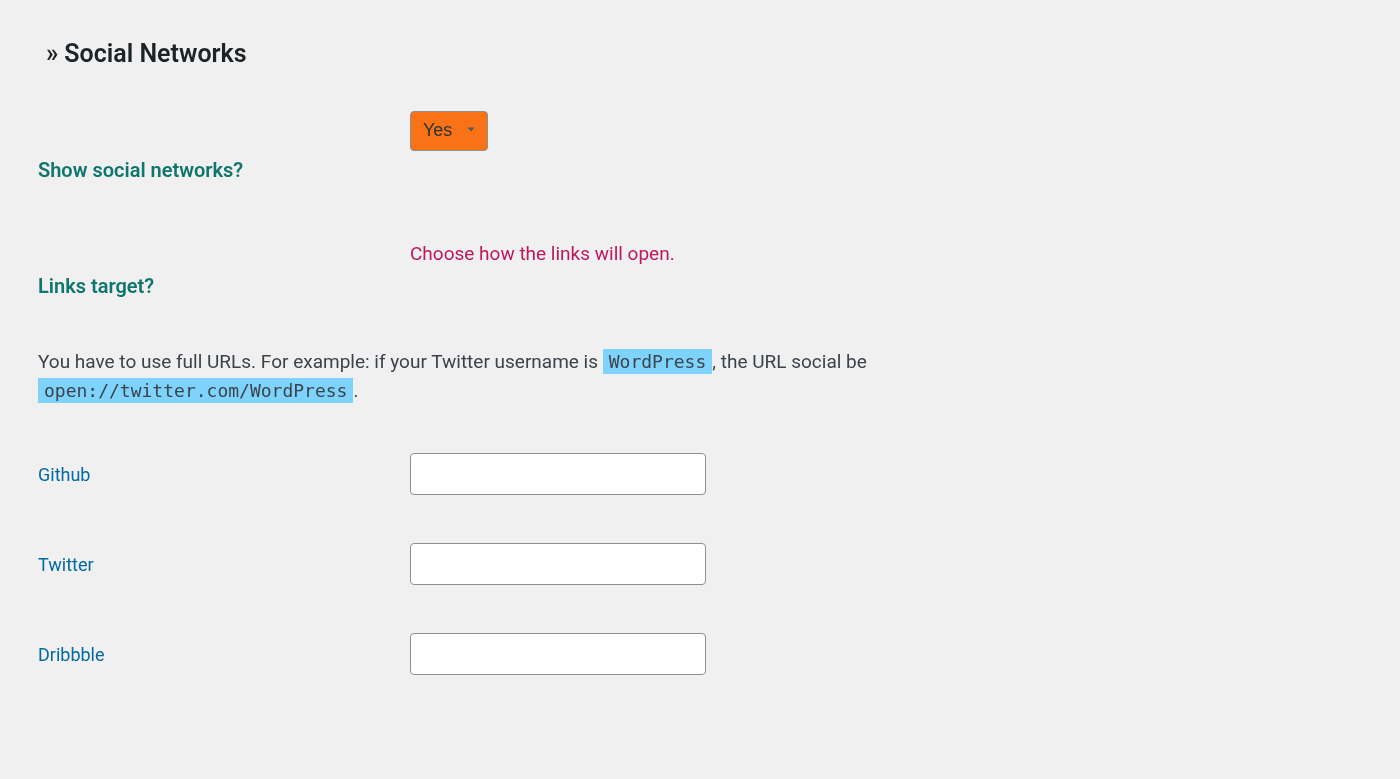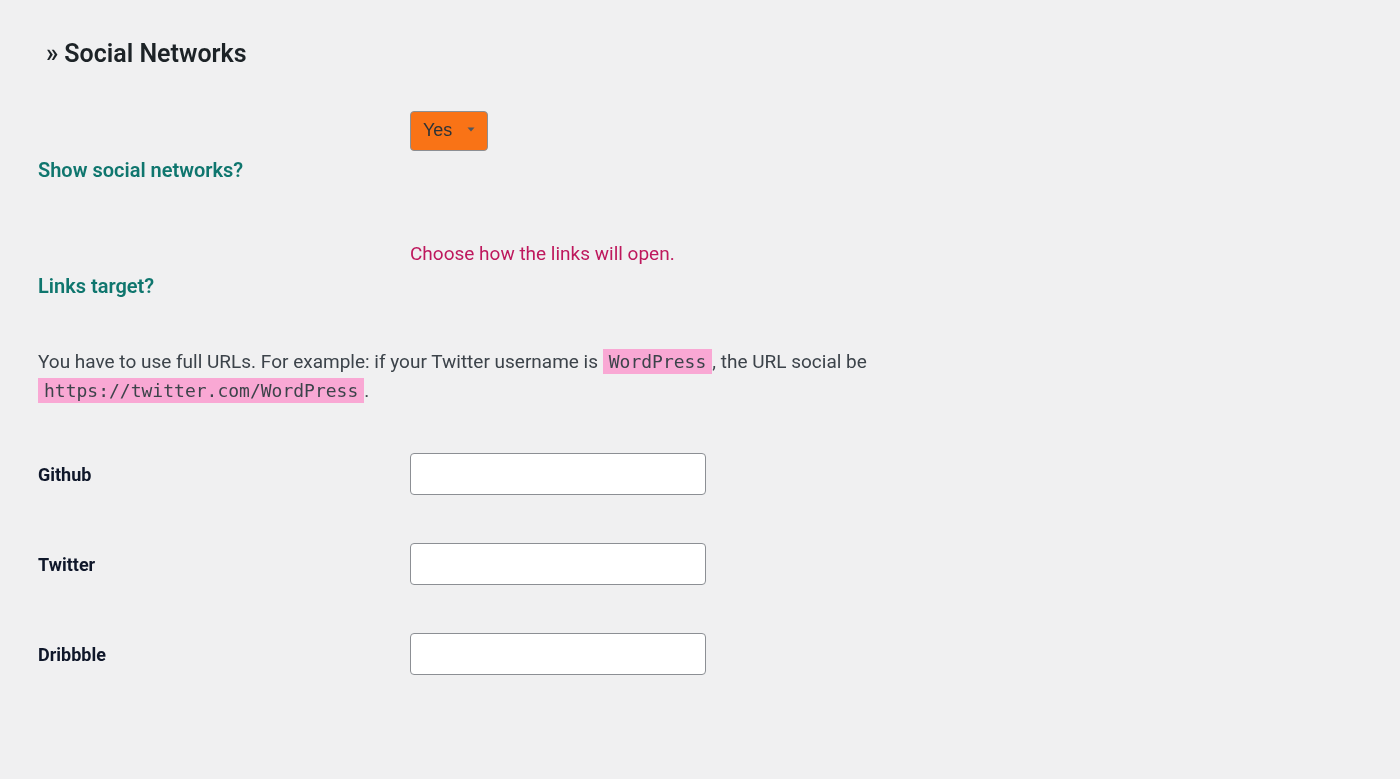--- a/index.html
+++ b/index.html
@@ -80,21 +80,21 @@
       line-height: 1.4;
     }
     .info-paragraph {
       font-size: 19px;
       color: #3c434a;
       line-height: 1.55;
       margin-bottom: 48px;
       max-width: 1100px;
     }
     code.inline-code {
-      background: #f9a8d4;
+      background: #7dd3fc;
       font-family: Consolas, Monaco, monospace;
       font-size: 18px;
       padding: 2px 6px;
       color: #3c434a;
     }
     input.text-input {
       background: #ffffff;
       border: 1px solid #8c8f94;
       border-radius: 4px;
       color: #2c3338;
@@ -109,22 +109,22 @@
       align-items: center;
       margin-bottom: 48px;
     }
     .social-row:last-child {
       margin-bottom: 20px;
     }
     .social-label {
       width: 372px;
       flex-shrink: 0;
       font-size: 18px;
-      font-weight: 700;
-      color: #0f172a;
+      font-weight: 400;
+      color: #0369a1;
       line-height: 1.3;
     }
   </style>
 </head>
 <body>
 
 <div class="wrap">
 
   <h2 class="section-heading">
     <span class="raquo">»</span><span>Social Networks</span>
@@ -147,21 +147,21 @@
   </div>
 
   <div class="form-row with-desc">
     <div class="form-label">Links target?</div>
     <div class="form-control-col">
       <p class="description">Choose how the links will open.</p>
     </div>
   </div>
 
   <p class="info-paragraph">
-    <span>You have to use full URLs. For example: if your Twitter username is </span><code class="inline-code">WordPress</code><span>, the URL social be </span><code class="inline-code">https://twitter.com/WordPress</code><span>.</span>
+    <span>You have to use full URLs. For example: if your Twitter username is </span><code class="inline-code">WordPress</code><span>, the URL social be </span><code class="inline-code">open://twitter.com/WordPress</code><span>.</span>
   </p>
 
   <div class="social-row">
     <div class="social-label">Github</div>
     <div>
       <input type="text" class="text-input" value="" style="">
     </div>
   </div>
 
   <div class="social-row">

